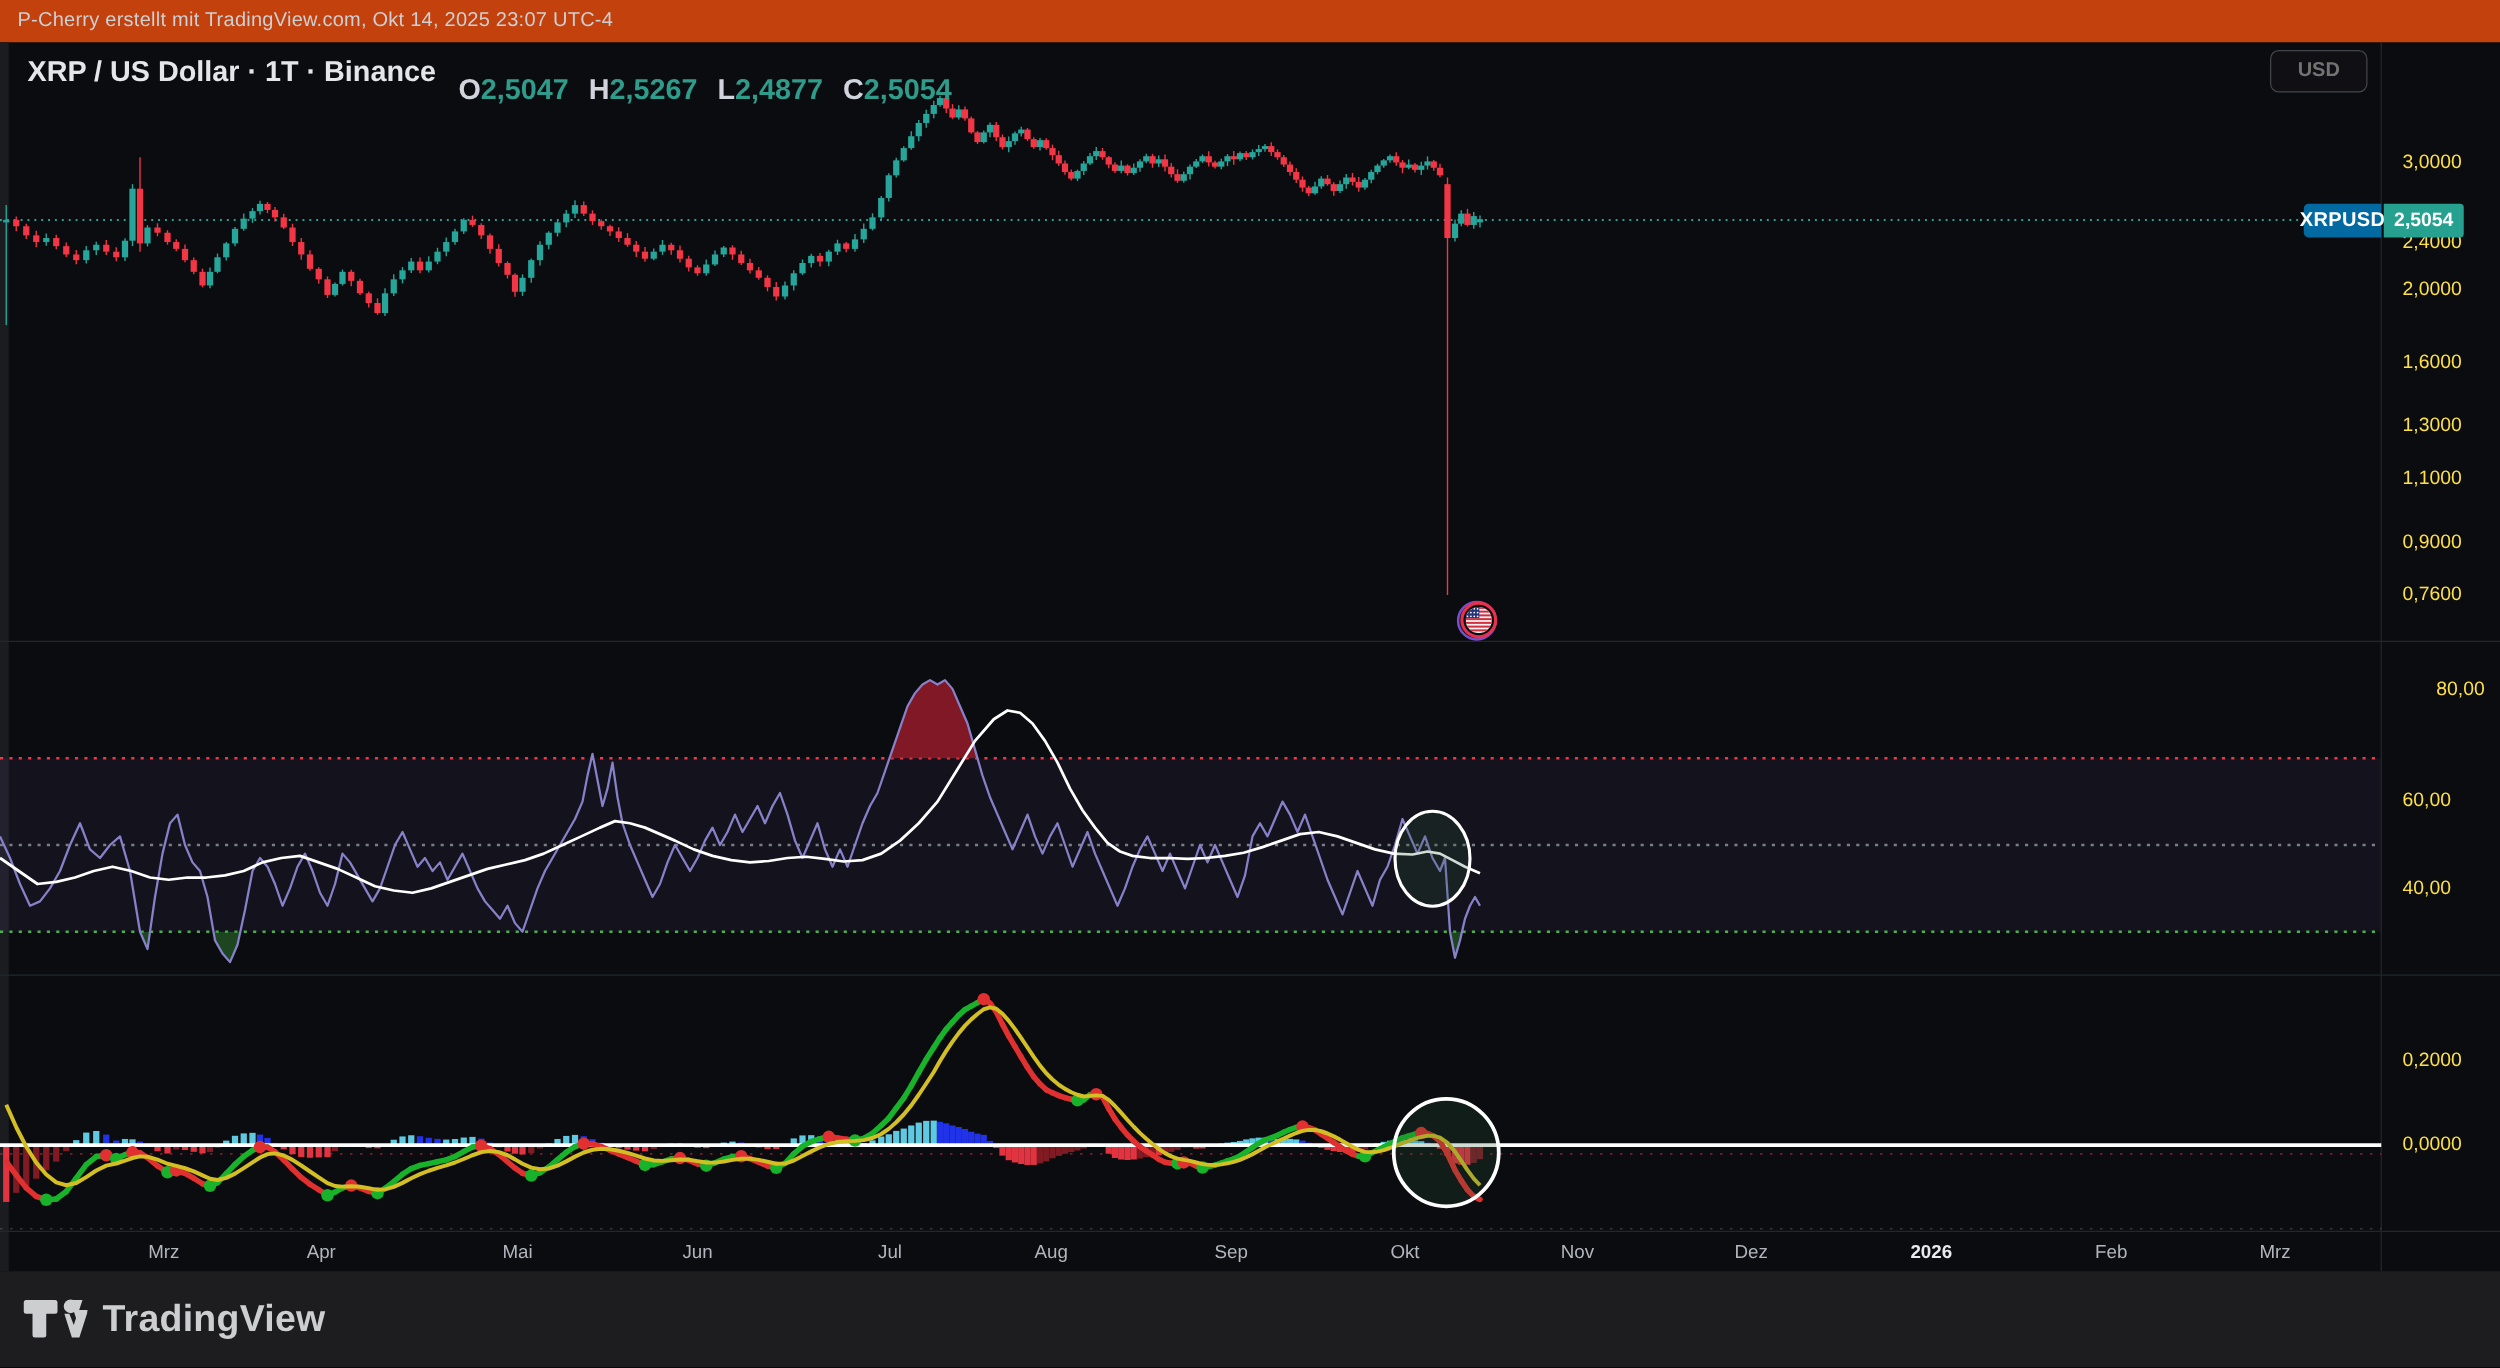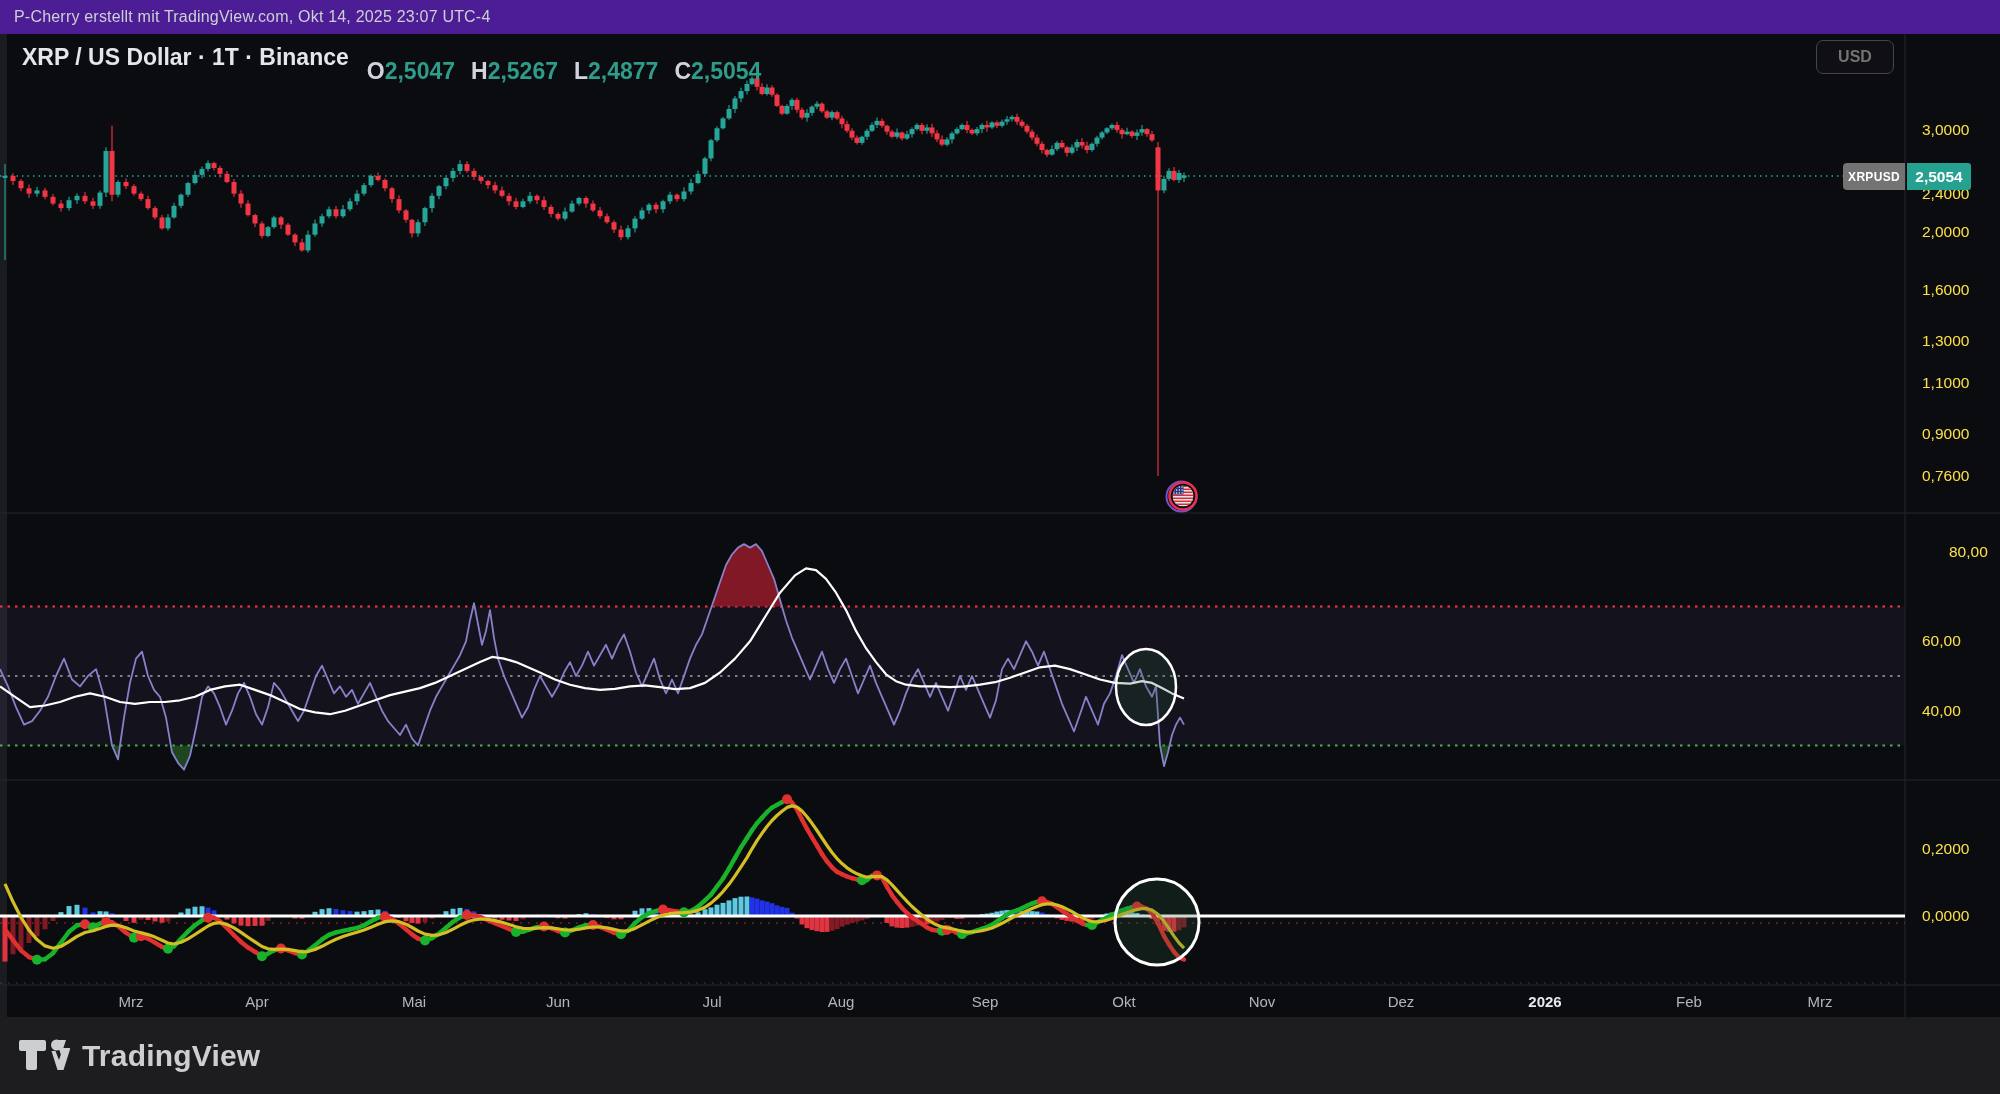--- a/index.html
+++ b/index.html
@@ -1,18 +1,18 @@
 <!DOCTYPE html>
 <html><head>
 <meta charset="utf-8">
 <style>
   html,body{margin:0;padding:0;background:#000;}
   #app{position:relative;width:2000px;height:1094px;overflow:hidden;
        font-family:"Liberation Sans", sans-serif;background:#0b0c0f;}
-  .top-strip{position:absolute;left:0;top:0;width:2000px;height:34px;background:#4c1d95;
+  .top-strip{position:absolute;left:0;top:0;width:2000px;height:34px;background:#c2410c;
              display:flex;align-items:center;}
   .top-strip span{margin-left:14px;font-size:16px;color:#cdd0d4;letter-spacing:.2px;}
   #chart-svg{position:absolute;left:0;top:0;}
   .symbol-bar{position:absolute;left:22px;top:44px;height:26px;display:flex;align-items:center;
               font-size:23px;font-weight:700;color:#e4e6ea;white-space:pre;}
   .symbol-bar .ohlc{margin-left:18px;display:flex;margin-top:29px;}
   .symbol-bar .pair{margin-right:16px;font-weight:600;}
   .symbol-bar .pair .lt{color:#d1d4dc;}
   .symbol-bar .pair .vl{color:#2f9c8b;}
   .currency-button{position:absolute;left:1816px;top:40px;width:76px;height:32px;
@@ -20,22 +20,22 @@
         font-size:16px;font-weight:600;font-family:"Liberation Sans",sans-serif;
         display:flex;align-items:center;justify-content:center;cursor:pointer;}
   .axis-labels{position:absolute;left:1922px;width:76px;}
   .axis-labels .tick{position:absolute;left:0;transform:translateY(-50%);
         font-size:15.5px;color:#fde047;white-space:nowrap;}
   .time-axis{position:absolute;left:0;top:985px;width:1595px;height:32px;}
   .time-axis .mon{position:absolute;top:8px;transform:translateX(-50%);
         font-size:15px;color:#b2b5be;}
   .time-axis .mon.bold{color:#e8eaee;font-weight:700;}
   .price-tag{position:absolute;top:163px;height:27px;display:flex;font-weight:700;}
-  .price-tag .sym{position:absolute;left:1843px;width:62px;height:27px;background:#737373;
-        border-radius:4px 0 0 4px;color:#fff;font-size:12px;display:flex;align-items:center;
+  .price-tag .sym{position:absolute;left:1843px;width:62px;height:27px;background:#0369a1;
+        border-radius:4px 0 0 4px;color:#fff;font-size:16px;display:flex;align-items:center;
         justify-content:center;letter-spacing:.3px;}
   .price-tag .prc{position:absolute;left:1907px;width:64px;height:27px;background:#26a08f;
         border-radius:0 3px 3px 0;color:#fff;font-size:15.5px;display:flex;align-items:center;
         justify-content:center;}
   .bottom-bar{position:absolute;left:0;top:1017px;width:2000px;height:77px;background:#1d1d20;
         display:flex;align-items:center;text-align:right;}
   .brand{display:flex;align-items:center;margin-left:18px;cursor:pointer;}
   .brand .brand-text{margin-left:12px;font-size:30px;font-weight:700;color:#cdced0;letter-spacing:.2px;}
 </style>
 </head>

